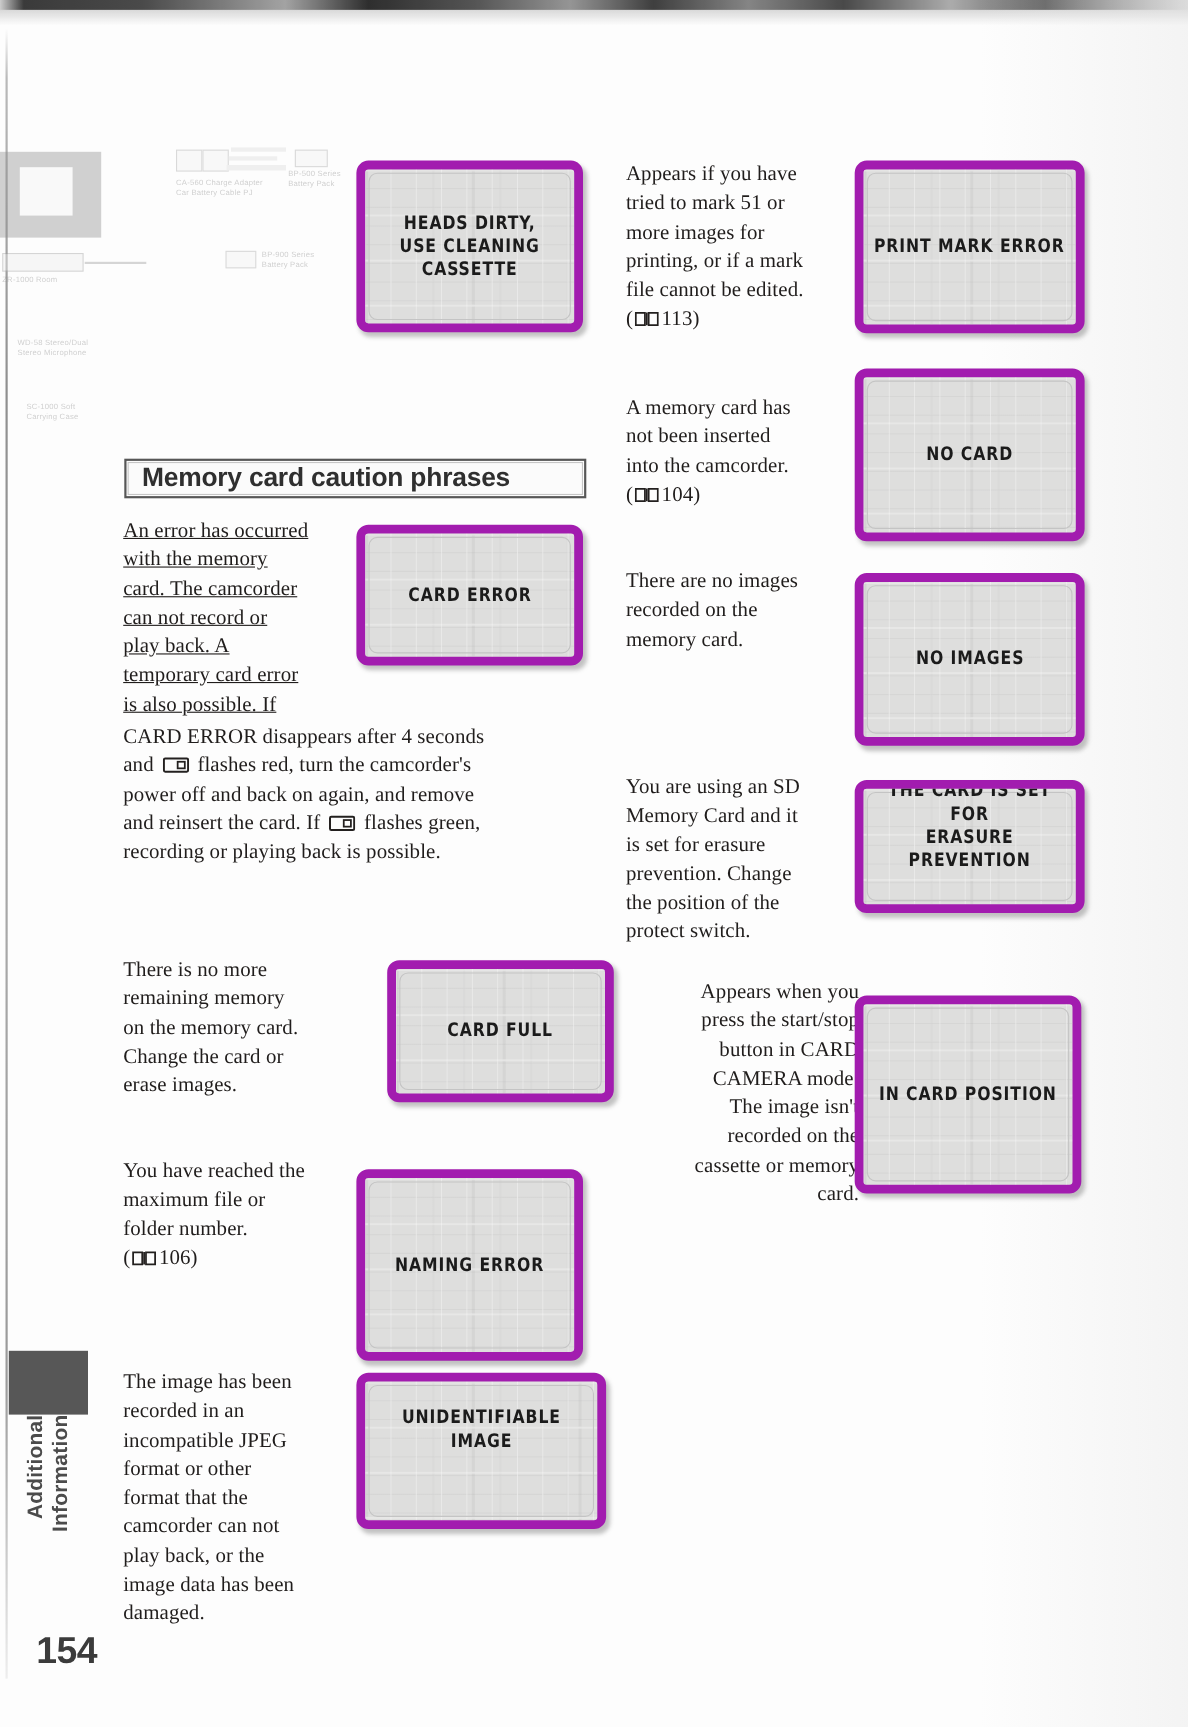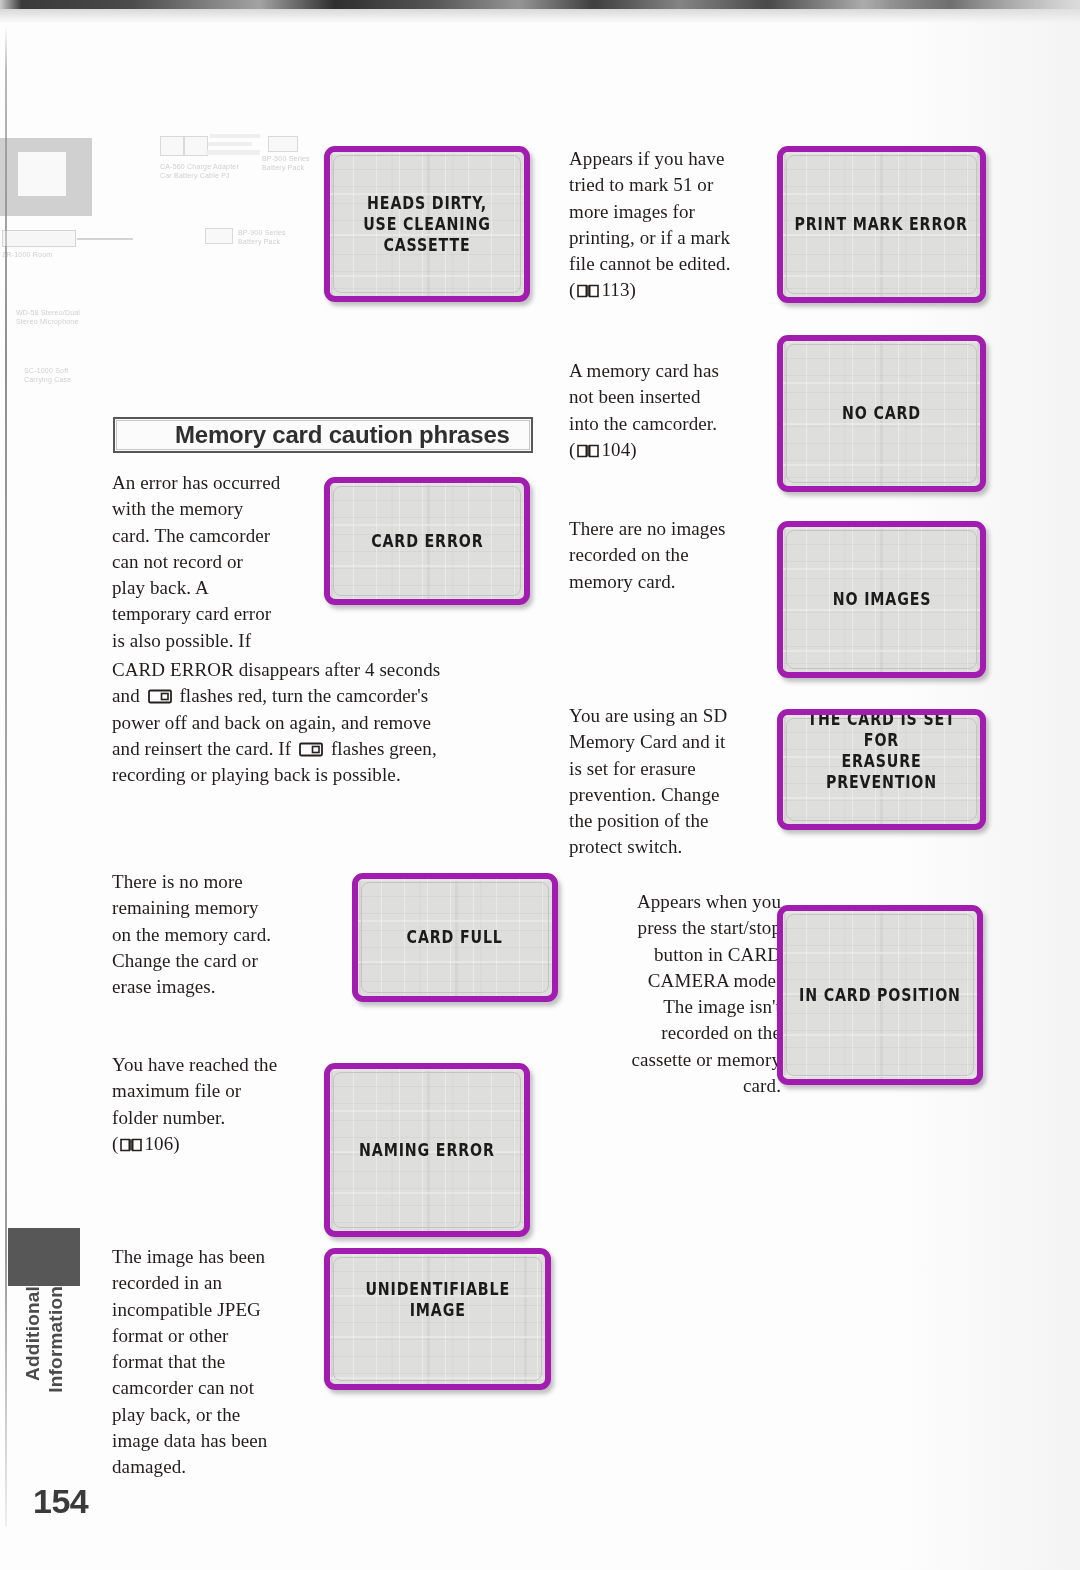--- a/index.html
+++ b/index.html
@@ -164,21 +164,20 @@
     background: #fbfbfb;
     box-sizing: border-box;
     padding: 1px;
   }
   .section-heading-inner {
     width: 100%;
     height: 100%;
     border: 1px solid #c6c6c6;
     box-sizing: border-box;
     display: flex;
-    padding-left: 46px;
   }
   .section-heading-text {
     font-family: "Liberation Sans", sans-serif;
     font-weight: bold;
     font-size: 24px;
     color: #2f2f2f;
     padding-left: 12px;
     letter-spacing: -.2px;
   }
 
@@ -190,21 +189,21 @@
     line-height: 26.3px;
     color: #201d1c;
     white-space: pre-line;
     letter-spacing: .1px;
   }
 
   
   .lcd {
     position: absolute;
     background: #dededd;
-    border: 6px solid #a21caf;
+    border: 8px solid #a21caf;
     border-radius: 11px;
     box-sizing: border-box;
     box-shadow: 3px 4px 4px rgba(120,120,120,.45);
     display: flex;
     align-items: center;
     justify-content: center;
     overflow: hidden;
   }
   .lcd-inner-edge {
     position: absolute;
@@ -307,21 +306,21 @@
 <div class="page-number">154</div>
 
 <div class="lcd" style="left:324px; top:146px; width:206px; height:156px;">
   <div class="lcd-noise"></div>
   <div class="lcd-noise2"></div>
   <div class="lcd-inner-edge"></div>
   <div class="lcd-text">HEADS DIRTY,
 USE CLEANING CASSETTE</div>
 </div>
 
-<div class="body-text" style="left:112px; top:470px; width:230px;">An error has occurred
+<div class="body-text" style="left:112px; top:470px; width:230px;text-decoration:underline;">An error has occurred
 with the memory
 card. The camcorder
 can not record or
 play back. A
 temporary card error
 is also possible. If</div>
 <div class="lcd" style="left:324px; top:477px; width:206px; height:128px;">
   <div class="lcd-noise"></div>
   <div class="lcd-noise2"></div>
   <div class="lcd-inner-edge"></div>

